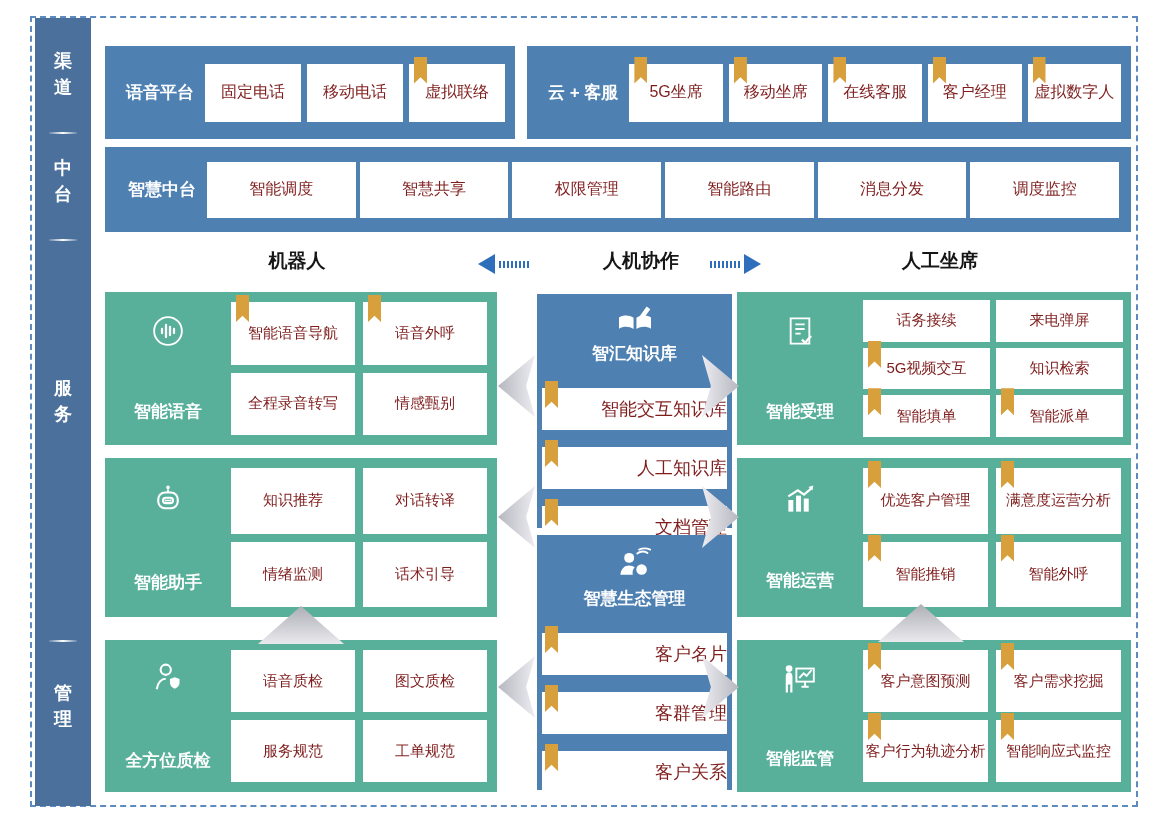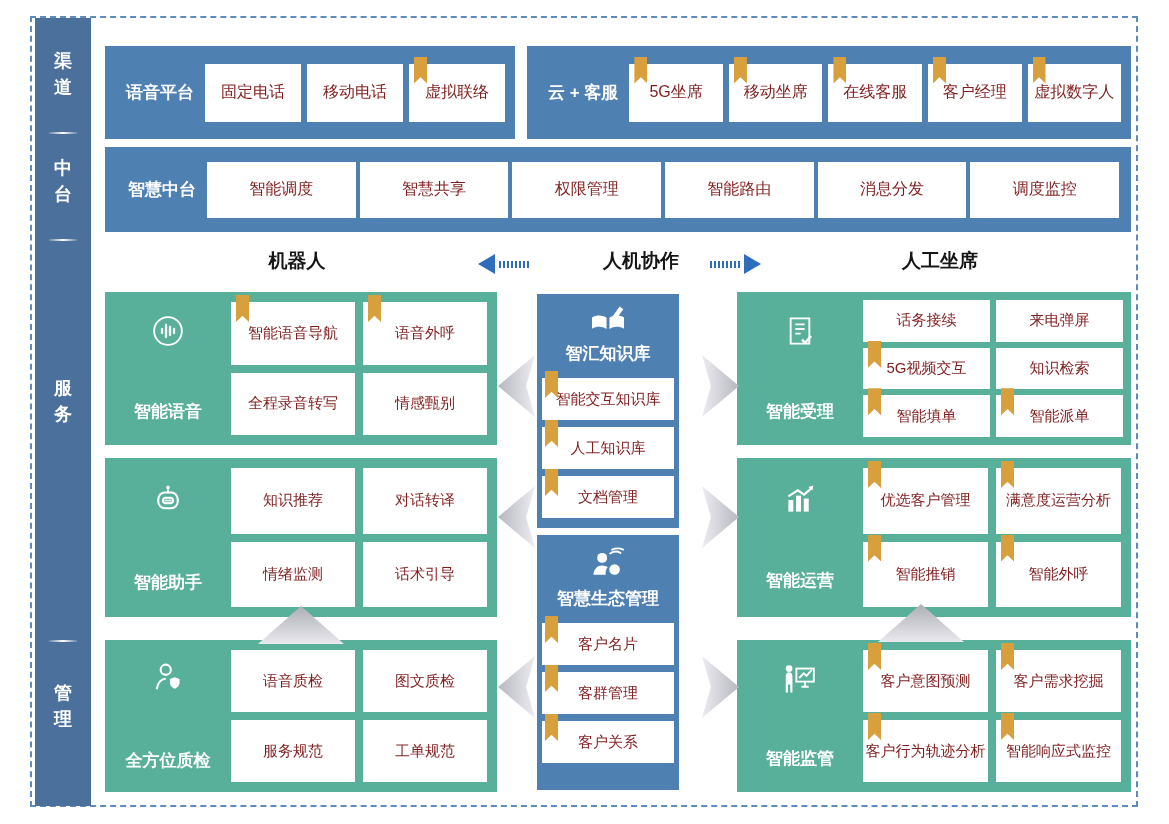--- a/index.html
+++ b/index.html
@@ -43,25 +43,25 @@
   .tail{width:30px;height:7px;background:repeating-linear-gradient(90deg,#2e6ebb 0 2px,transparent 2px 4px);margin:0 4px;}
   
   .blk{position:absolute;background:#58b09b;display:flex;box-sizing:border-box;}
   .blk-side{width:126px;display:flex;flex-direction:column;align-items:center;justify-content:center;
             gap:6px;color:#fff;flex:none;}
   .blk-title{font-size:17px;font-weight:700;white-space:nowrap;margin-top:43px;}
   .blk-grid{flex:1;display:grid;grid-template-columns:1fr 1fr;gap:8px;padding:10px 10px 10px 0;}
   .blk-grid .box{font-size:15px;}
   .blk-grid.rows3{gap:6px;padding:8px 8px 8px 0;}
   
-  .mblk{position:absolute;left:537px;width:142px;background:#4e80b2;display:flex;flex-direction:column;
-        gap:7px;padding:8px 5px 12px;box-sizing:border-box;}
+  .mblk{position:absolute;left:537px;width:195px;background:#4e80b2;display:flex;flex-direction:column;
+        gap:17px;padding:8px 5px 12px;box-sizing:border-box;}
   .mblk-head{display:flex;flex-direction:column;align-items:center;gap:2px;color:#fff;padding:2px 0 6px;}
   .mblk-title{font-size:17px;font-weight:700;white-space:nowrap;}
-  .mblk .box{height:42px;flex:none;font-size:15px;}
+  .mblk .box{height:42px;flex:none;font-size:18px;justify-content:flex-end;}
   .mblk .rib{left:3px;}
   
   .chev{position:absolute;width:37px;height:62px;}
   .chev.l{clip-path:polygon(100% 0,0 50%,100% 100%,76% 50%);
           background:linear-gradient(to left,#ececf1,#b7b7c0);}
   .chev.r{clip-path:polygon(0 0,100% 50%,0 100%,24% 50%);
           background:linear-gradient(to right,#ececf1,#b7b7c0);}
   .tri-up{position:absolute;width:86px;height:38px;clip-path:polygon(50% 0,100% 100%,0 100%);
           background:linear-gradient(to bottom,#aeaeb6,#e9e9ee);z-index:3;}
 </style>

